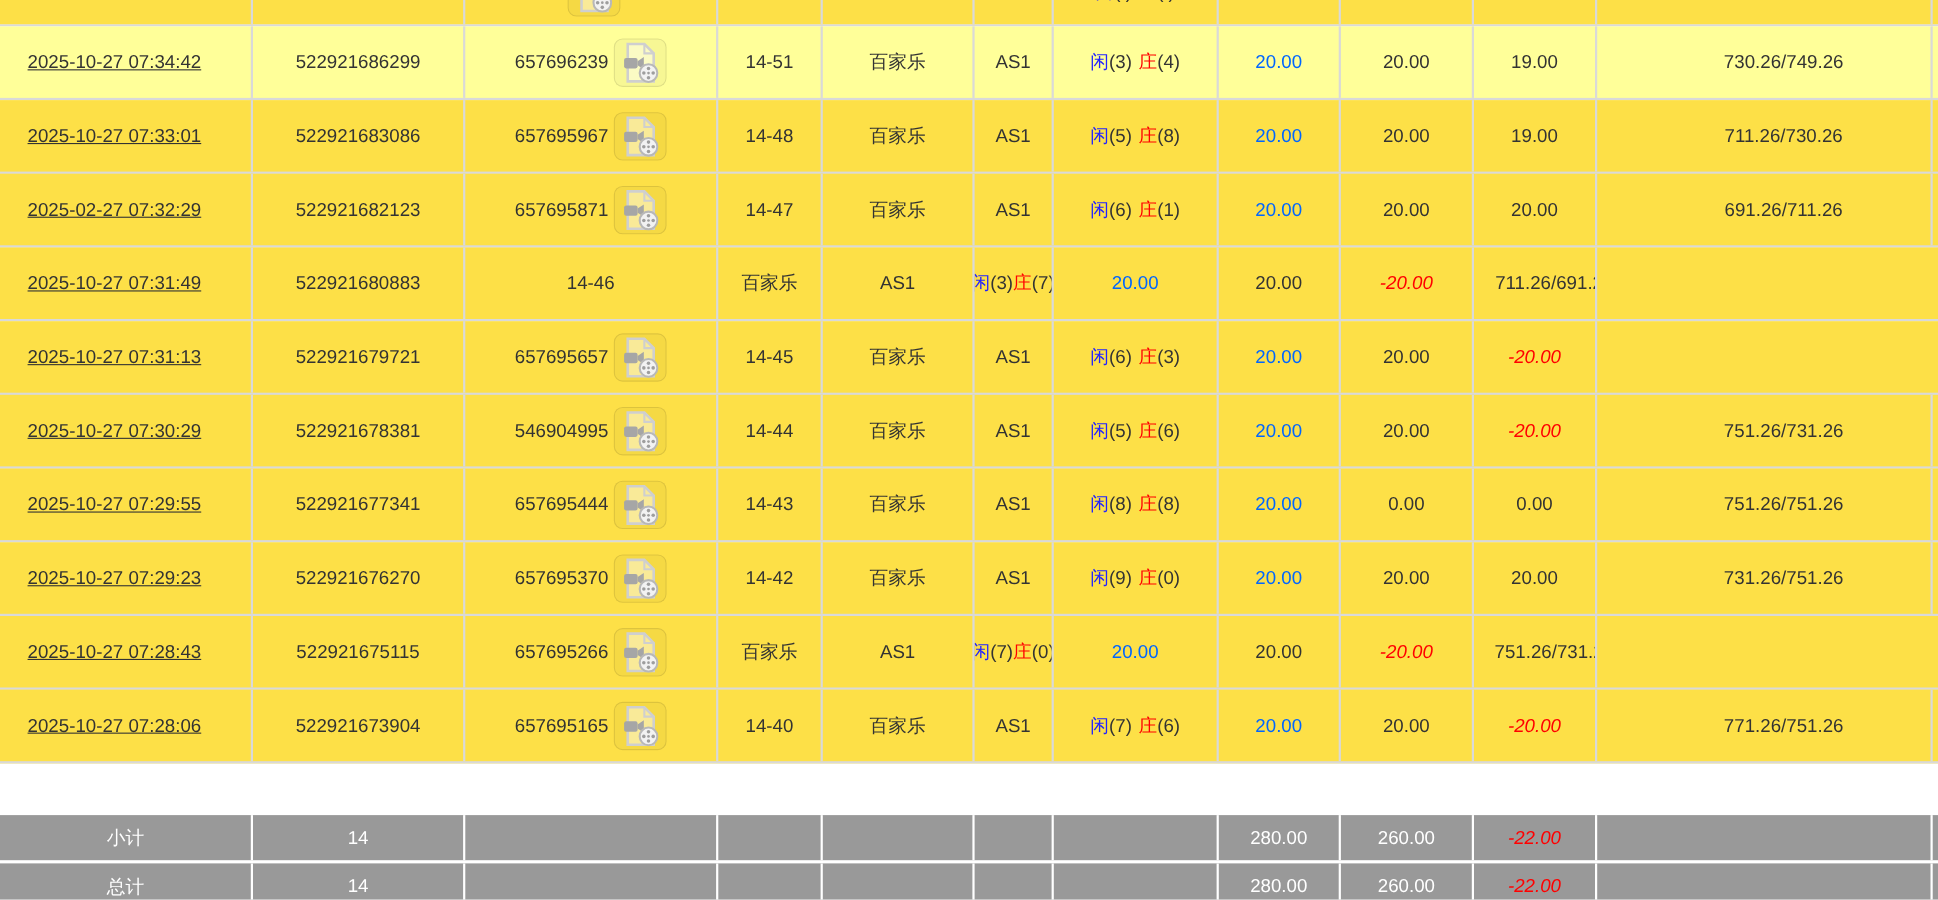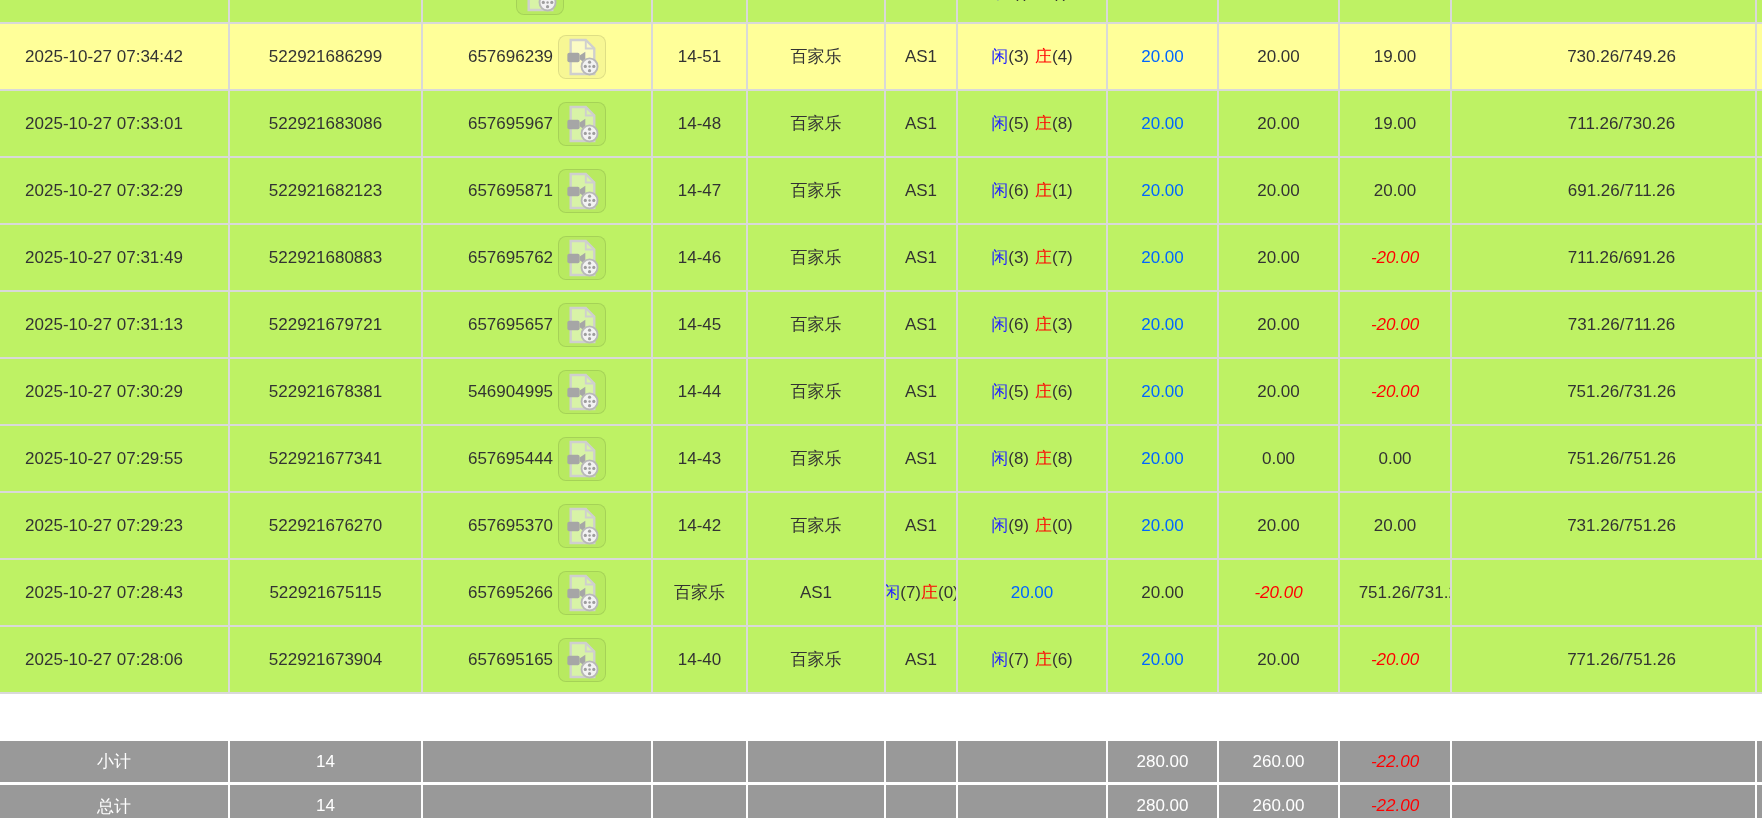--- a/index.html
+++ b/index.html
@@ -5,30 +5,30 @@
   html,body{margin:0;padding:0;background:#fff;}
   body{font-family:"Liberation Sans","DejaVu Sans",sans-serif;font-size:17px;color:#333;}
   .screen{position:relative;width:1762px;height:818px;overflow:hidden;background:#fff;}
 
   
   .row{
     display:grid;
     grid-template-columns:230px 193px 230px 95px 138px 72px 150px 111px 121px 112px 305px;
     box-sizing:border-box;
     height:67px;
-    background:#bef264;
+    background:#fde047;
     border-bottom:2px solid var(--border-gray,#d9d9d9);
   }
   .row.hl{background:var(--highlight-yellow,#ffff99);}
   .cell{
     display:flex;align-items:center;justify-content:center;
     box-sizing:border-box;overflow:hidden;white-space:nowrap;
     border-right:2px solid var(--border-gray,#d9d9d9);
   }
-  .cell.time{padding-right:20px;}
+  .cell.time{padding-right:20px;text-decoration:underline;}
   .cell.balance{padding-left:36px;}
   .cell.gameno{gap:5px;}
   .neg{color:var(--loss-red,#ff0000);font-style:italic;}
   .bet-link{color:var(--link-blue,#0066ff);cursor:pointer;}
   .player{color:var(--player-blue,#2222ff);}
   .banker{color:var(--banker-red,#ff0000);}
   .count{color:#333;}
   .result .sp{width:6px;display:inline-block;}
 
   
@@ -168,21 +168,21 @@
           <span class="count">(8)</span>
     </div>
     <div class="cell">
       <span class="bet-link">20.00</span>
     </div>
     <div class="cell">20.00</div>
     <div class="cell">19.00</div>
     <div class="cell balance">711.26/730.26</div>
   </div>
       <div class="row">
-    <div class="cell time">2025-10-27 07:32:29</div>
+    <div class="cell time">2025-02-27 07:32:29</div>
     <div class="cell">522921682123</div>
     <div class="cell gameno">
       <span>657695871</span>
       <button type="button" class="icon-btn">
             <svg width="34" height="38" viewBox="0 0 36 40" aria-hidden="true">
     <path d="M6 2 h16 l9 9 v27 H6 z" fill="#ffffff" fill-opacity="0.45" stroke="#cfcfcf" stroke-width="2.5"></path>
     <path d="M22 2 v9 h9" fill="none" stroke="#cfcfcf" stroke-width="2"></path>
     <rect x="2.5" y="15.5" width="13" height="10" rx="2" fill="#a6a6a6"></rect>
     <polygon points="15.5,18.5 21.5,14.5 21.5,26.5 15.5,22.5" fill="#a6a6a6"></polygon>
     <circle cx="26" cy="30" r="8.5" fill="#f2f2f2" stroke="#b8b8b8" stroke-width="2"></circle>
@@ -207,37 +207,20 @@
     <div class="cell">
       <span class="bet-link">20.00</span>
     </div>
     <div class="cell">20.00</div>
     <div class="cell">20.00</div>
     <div class="cell balance">691.26/711.26</div>
   </div>
       <div class="row">
     <div class="cell time">2025-10-27 07:31:49</div>
     <div class="cell">522921680883</div>
-    <div class="cell gameno">
-      <span>657695762</span>
-      <button type="button" class="icon-btn">
-            <svg width="34" height="38" viewBox="0 0 36 40" aria-hidden="true">
-    <path d="M6 2 h16 l9 9 v27 H6 z" fill="#ffffff" fill-opacity="0.45" stroke="#cfcfcf" stroke-width="2.5"></path>
-    <path d="M22 2 v9 h9" fill="none" stroke="#cfcfcf" stroke-width="2"></path>
-    <rect x="2.5" y="15.5" width="13" height="10" rx="2" fill="#a6a6a6"></rect>
-    <polygon points="15.5,18.5 21.5,14.5 21.5,26.5 15.5,22.5" fill="#a6a6a6"></polygon>
-    <circle cx="26" cy="30" r="8.5" fill="#f2f2f2" stroke="#b8b8b8" stroke-width="2"></circle>
-    <circle cx="26" cy="25.5" r="1.7" fill="#9e9e9e"></circle>
-    <circle cx="30.5" cy="30" r="1.7" fill="#9e9e9e"></circle>
-    <circle cx="26" cy="34.5" r="1.7" fill="#9e9e9e"></circle>
-    <circle cx="21.5" cy="30" r="1.7" fill="#9e9e9e"></circle>
-    <circle cx="26" cy="30" r="1.3" fill="#9e9e9e"></circle>
-  </svg>
-          </button>
-    </div>
     <div class="cell">14-46</div>
     <div class="cell">百家乐</div>
     <div class="cell">AS1</div>
     <div class="cell result">
       <span class="player">闲</span>
           <span class="count">(3)</span>
           <span class="sp"></span>
           <span class="banker">庄</span>
           <span class="count">(7)</span>
     </div>
@@ -276,21 +259,20 @@
           <span class="count">(6)</span>
           <span class="sp"></span>
           <span class="banker">庄</span>
           <span class="count">(3)</span>
     </div>
     <div class="cell">
       <span class="bet-link">20.00</span>
     </div>
     <div class="cell">20.00</div>
     <div class="cell neg">-20.00</div>
-    <div class="cell balance">731.26/711.26</div>
   </div>
       <div class="row">
     <div class="cell time">2025-10-27 07:30:29</div>
     <div class="cell">522921678381</div>
     <div class="cell gameno">
       <span>546904995</span>
       <button type="button" class="icon-btn">
             <svg width="34" height="38" viewBox="0 0 36 40" aria-hidden="true">
     <path d="M6 2 h16 l9 9 v27 H6 z" fill="#ffffff" fill-opacity="0.45" stroke="#cfcfcf" stroke-width="2.5"></path>
     <path d="M22 2 v9 h9" fill="none" stroke="#cfcfcf" stroke-width="2"></path>

